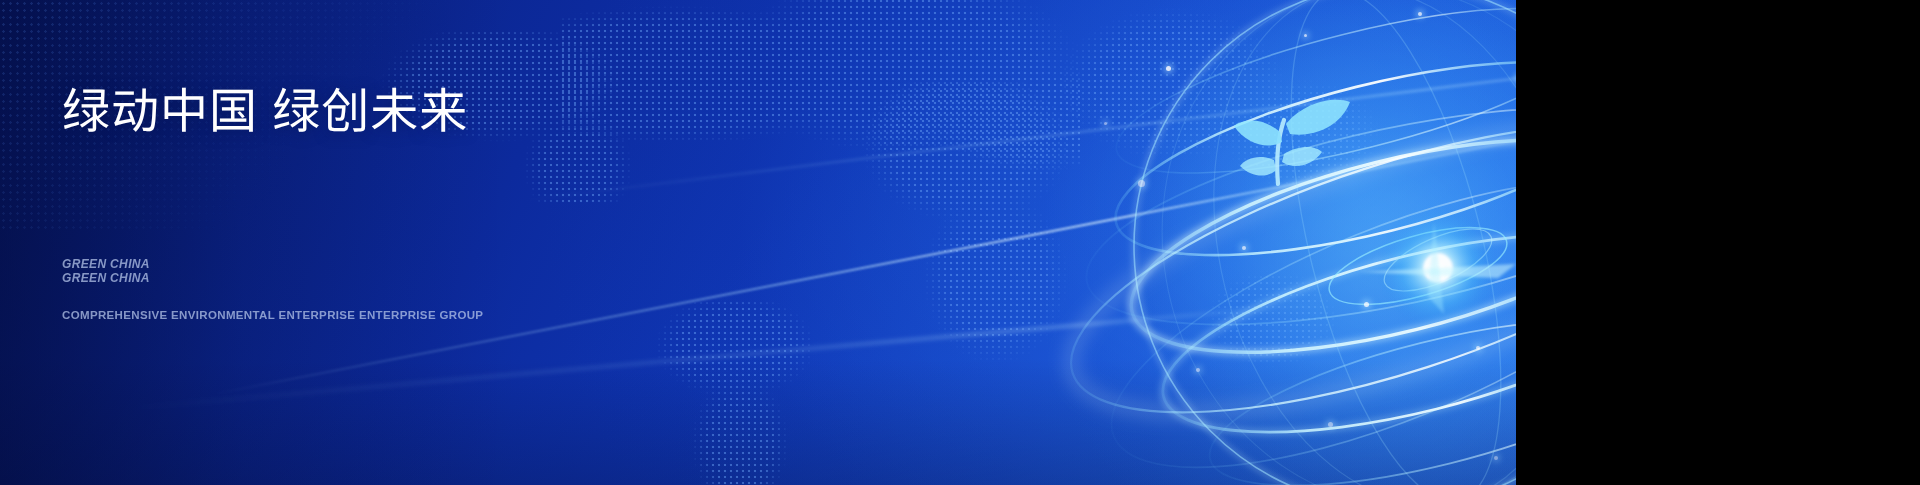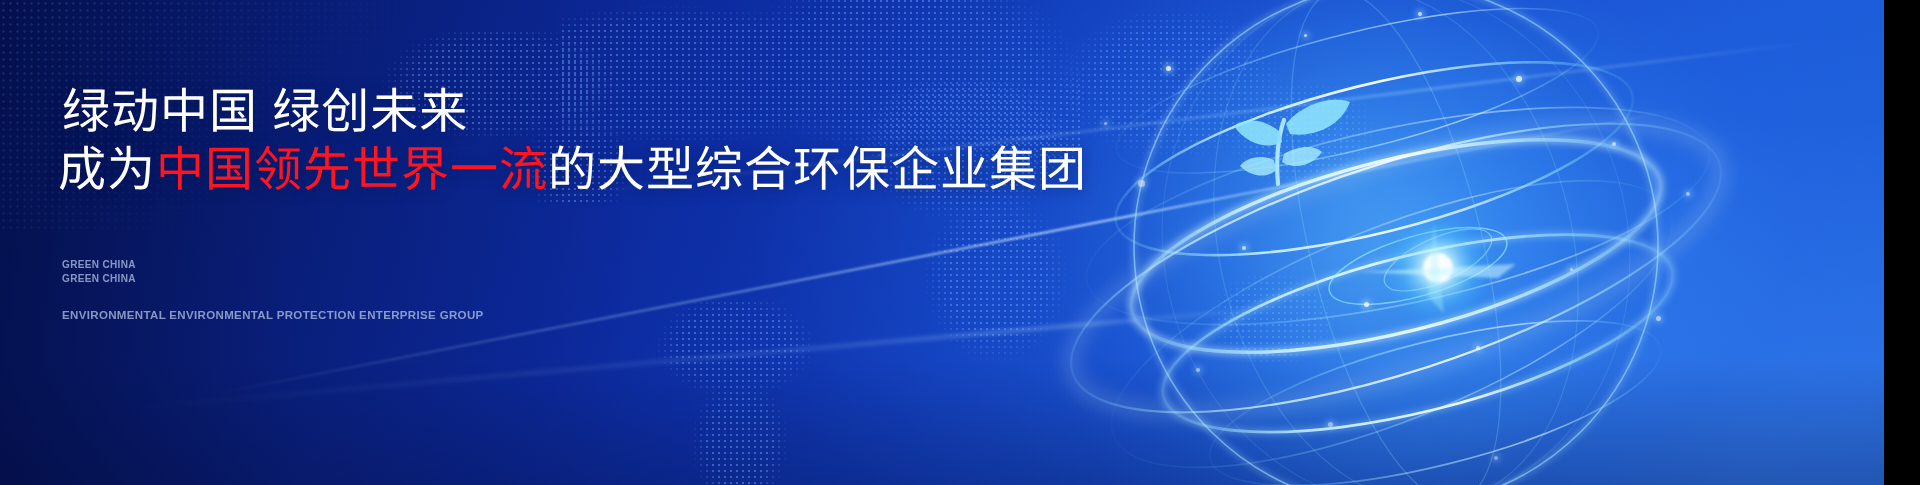--- a/index.html
+++ b/index.html
@@ -3,21 +3,21 @@
 <meta charset="utf-8">
 <title>Green China Banner</title>
 <style>
   html, body {
     margin: 0;
     padding: 0;
     background: #000;
   }
   #banner {
     position: relative;
-    width: 1884px;
+    width: 1516px;
     height: 485px;
     overflow: hidden;
     font-family: "Liberation Sans", "DejaVu Sans", sans-serif;
     
     background:
       radial-gradient(ellipse 1100px 760px at 1420px 225px,
           rgba(60,150,255,0.55) 0%,
           rgba(34,104,230,0.32) 34%,
           rgba(18,62,190,0.10) 62%,
           rgba(0,0,0,0) 80%),
@@ -167,24 +167,25 @@
   }
   #hl-line-1 { margin-left: 4px; }
   #hl-line-2 { margin-top: 2px; }
   .hl-accent { color: #ff1420; }
 
   #subtitle-en {
     position: absolute;
     left: 62px; top: 258px;
     color: #b9c9ec;
     opacity: 0.72;
-    font-size: 10px;
+    font-size: 12px;
     font-weight: 700;
     line-height: 13.5px;
     letter-spacing: 0.35px;
+    font-style: italic;
   }
   #tagline-en {
     position: absolute;
     left: 62px; top: 309px;
     color: #b9c9ec;
     opacity: 0.72;
     font-size: 11.5px;
     font-weight: 700;
     line-height: 13.5px;
     letter-spacing: 0.35px;
@@ -313,25 +314,24 @@
     <div class="particle" style="left:610px;  top:400px; width:5px;  height:5px;  opacity:.60;"></div>
     <div class="particle" style="left:150px;  top:452px; width:4px;  height:4px;  opacity:.55;"></div>
     <div class="particle" style="left:282px;  top:506px; width:5px;  height:5px;  opacity:.50;"></div>
     <div class="particle" style="left:448px;  top:540px; width:4px;  height:4px;  opacity:.45;"></div>
     <div class="particle" style="left:640px;  top:276px; width:4px;  height:4px;  opacity:.55;"></div>
     <div class="particle" style="left: 58px;  top:206px; width:3px;  height:3px;  opacity:.50;"></div>
   </div>
 
   <div id="headline">
     <div class="hl-line" id="hl-line-1">绿动中国 绿创未来</div>
-    <div class="hl-line" id="hl-line-2"><span>成为</span><span class="hl-accent">中国领先世界一流</span><span>的大型综合环保企业集团</span></div>
   </div>
 
   <div id="subtitle-en">
     <div class="en-row">GREEN CHINA</div>
     <div class="en-row">GREEN CHINA</div>
   </div>
 
   <div id="tagline-en">
-    <div class="en-row">ENVIRONMENTAL ENVIRONMENTAL PROTECTION ENTERPRISE GROUP</div>
+    <div class="en-row">COMPREHENSIVE ENVIRONMENTAL ENTERPRISE ENTERPRISE GROUP</div>
   </div>
 
 </div>
 
 </body></html>

